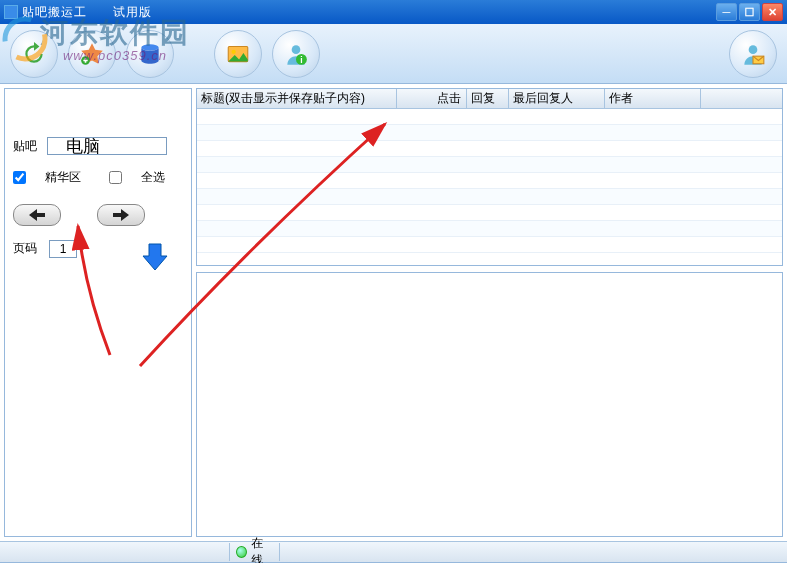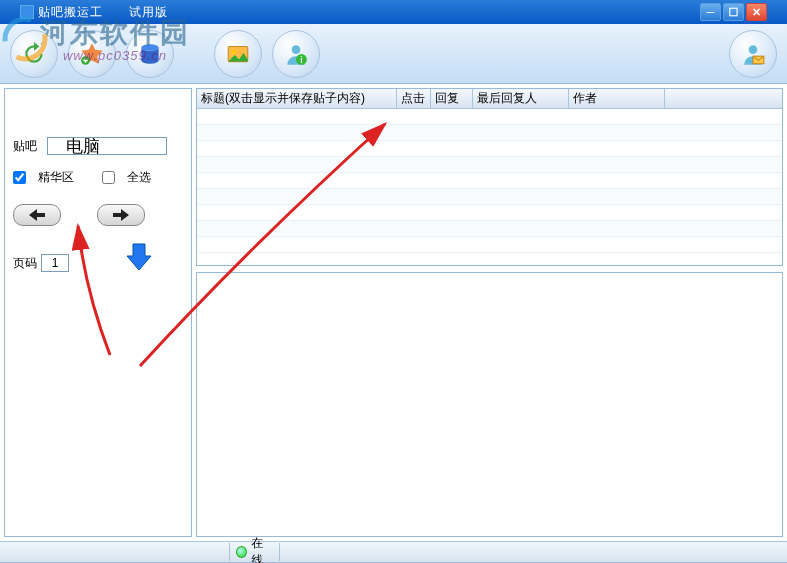--- a/index.html
+++ b/index.html
@@ -1,42 +1,42 @@
 <!DOCTYPE html>
 <html><head>
 <meta charset="utf-8">
 <style>
 * { box-sizing: border-box; margin: 0; padding: 0; }
 body { font-family: "SimSun", Tahoma, sans-serif; font-size: 12px; background: #fff; width: 787px; height: 563px; position: relative; overflow: hidden; }
 
-.titlebar { height: 24px; background: linear-gradient(#2a7cd8, #0858c6); display: flex; align-items: center; padding: 0 20px; color: #fff; }
+.titlebar { height: 24px; background: linear-gradient(#2a7cd8, #0858c6); display: flex; align-items: center; padding: 0 4px; color: #fff; }
 .titlebar-icon { width: 14px; height: 14px; background: #3a8ce8; margin-right: 4px; border: 1px solid #5aace8; }
 .titlebar-text { flex: 1; font-size: 12px; letter-spacing: 1px; }
 .win-btns { display: flex; gap: 2px; }
 .win-btn { width: 21px; height: 18px; display: flex; align-items: center; justify-content: center; font-size: 11px; font-weight: bold; border-radius: 2px; }
 .win-min, .win-max { background: linear-gradient(#6aafee, #2a7cd8); border: 1px solid #5a9cde; color: #fff; }
 .win-close { background: linear-gradient(#f86, #d43); border: 1px solid #c44; color: #fff; }
 
 .toolbar { height: 60px; background: linear-gradient(#e8f2fc, #c4ddf5); border-bottom: 1px solid #96b8dc; display: flex; align-items: center; padding: 0 10px; gap: 10px; }
 .tool-btn { width: 48px; height: 48px; border-radius: 50%; background: radial-gradient(circle at 35% 30%, #fff, #d8e8f8 60%, #b8d0e8); border: 1px solid #a8c4e0; display: flex; align-items: center; justify-content: center; position: relative; }
 .tool-btn svg { width: 26px; height: 26px; }
 .toolbar-spacer { flex: 1; }
 
 .content { display: flex; height: calc(100% - 24px - 60px - 22px); }
 
 .left-panel { width: 188px; border: 1px solid #96b8dc; margin: 4px; padding: 8px; position: relative; }
 .form-row { display: flex; align-items: center; margin-top: 40px; }
 .form-label { width: 34px; }
 .text-input { width: 120px; height: 18px; border: 1px solid #7a9cc0; padding: 0 18px; font-size: 17px; font-family: inherit; }
 .check-row { display: flex; align-items: center; gap: 28px; margin-top: 14px; }
-.check { display: flex; align-items: center; gap: 12px; }
+.check { display: flex; align-items: center; gap: 19px; }
 .checkbox { width: 13px; height: 13px; }
 .nav-row { display: flex; gap: 36px; margin-top: 18px; }
 .arrow-btn { width: 48px; height: 22px; background: linear-gradient(#f8f8f8, #d4d4d4); border: 1px solid #888; border-radius: 10px; display: flex; align-items: center; justify-content: center; }
-.page-row { display: flex; align-items: flex-end; gap: 4px; margin-top: 14px; }
+.page-row { display: flex; align-items: flex-start; gap: 12px; margin-top: 14px; }
 .page-input { width: 28px; height: 18px; border: 1px solid #7a9cc0; text-align: center; font-size: 12px; font-family: inherit; }
 .down-arrow { margin-left: 50px; }
 
 .right-panel { flex: 1; display: flex; flex-direction: column; margin: 4px 4px 4px 0; }
 .grid { flex: 0 0 178px; border: 1px solid #96b8dc; overflow: hidden; background: #fff; position: relative; }
 .grid-header { display: flex; height: 20px; background: linear-gradient(#f4f8fc, #d8e4f0); border-bottom: 1px solid #a8c4e0; }
 .grid-col { border-right: 1px solid #a8c4e0; padding: 2px 4px; font-size: 12px; display: flex; align-items: center; overflow: hidden; white-space: nowrap; }
 .grid-rows { background: #fff; }
 .grid-row-line { height: 16px; border-bottom: 1px solid #e8f0f8; }
 .grid-row-line:nth-child(even) { background: #f8fcff; }
@@ -145,21 +145,21 @@
       <svg class="down-arrow" width="32" height="32" viewBox="0 0 32 32">
           <path fill="#27e" stroke="#05a" stroke-width="1" d="M10 4h12v12h6L16 30 4 16h6z"></path>
         </svg>
     </div>
   </div>
 
   <div class="right-panel">
     <div class="grid">
       <div class="grid-header" id="grid-header">
           <div class="grid-col" style="width: 200px;">标题(双击显示并保存贴子内容)</div>
-          <div class="grid-col" style="width: 34px;">点击</div>
+          <div class="grid-col" style="width: 34px; margin-left: 36px;">点击</div>
           <div class="grid-col" style="width: 42px;">回复</div>
           <div class="grid-col" style="width: 96px;">最后回复人</div>
           <div class="grid-col" style="width: 96px;">作者</div>
         </div>
       <div class="grid-rows">
         <div class="grid-row-line"></div>
         <div class="grid-row-line"></div>
         <div class="grid-row-line"></div>
         <div class="grid-row-line"></div>
         <div class="grid-row-line"></div>

